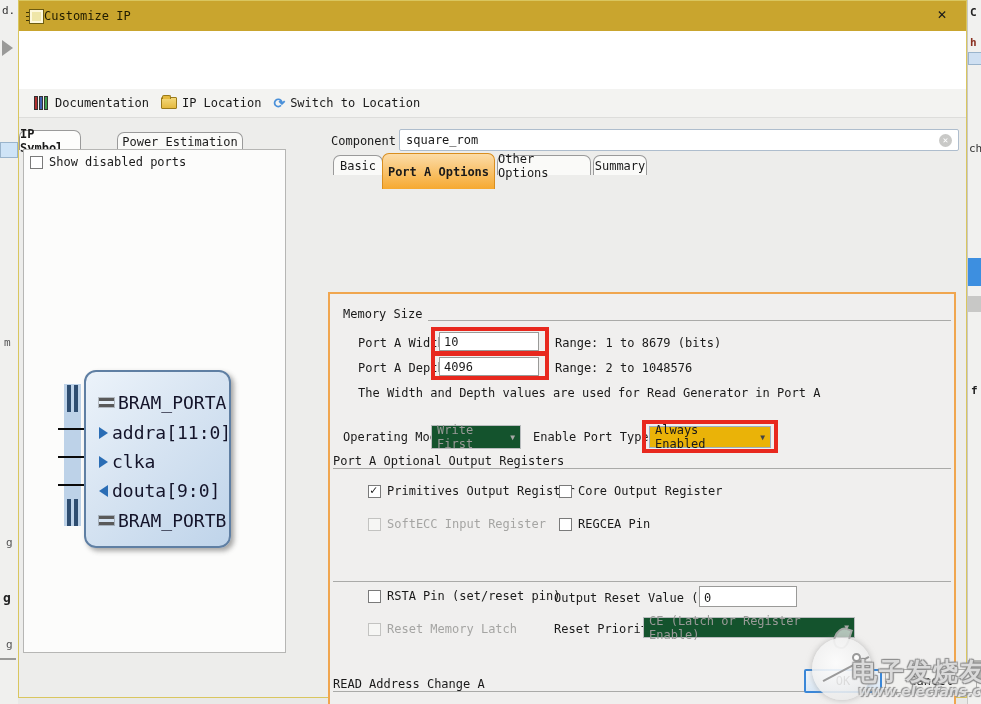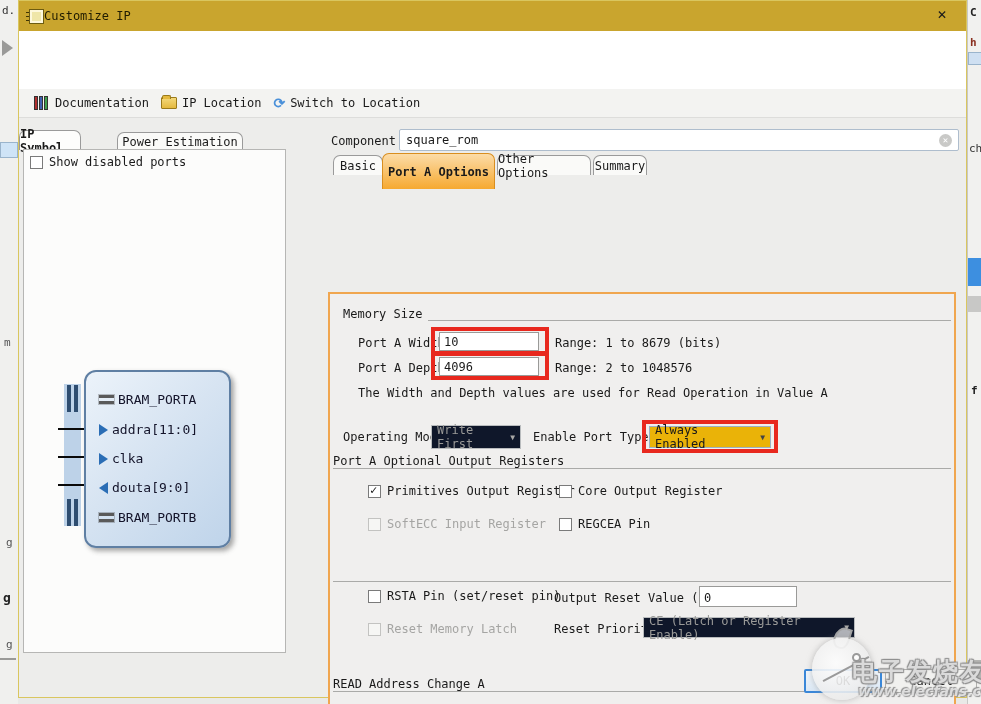--- a/index.html
+++ b/index.html
@@ -36,37 +36,37 @@
   .cb { width:13px; height:13px; background:#fff; border:1px solid #7a7a7a; position:relative; flex:none; }
   .cb .mark { position:absolute; left:1px; top:-3px; font-size:12px; font-weight:bold; color:#111; }
   .cb.disabled { border-color:#c3c3c1; background:#f6f6f4; }
   .lab-dis { color:#a5a5a3; }
 
   
   .bram-box { left:64px; top:368px; width:147px; height:178px; border:2px solid #5f7fa3; border-radius:12px; background:linear-gradient(135deg,#ecf3fa 0%,#d7e4f2 45%,#bfd4ea 100%); box-shadow:3px 3px 5px rgba(60,60,60,0.45); }
   .pin-bar { position:absolute; width:4px; height:27px; background:#2e4d70; }
   .stub { position:absolute; width:26px; height:2px; background:#0a0a0a; }
   .trunk { position:absolute; width:17px; background:#bdd2e8; }
-  .prow { position:absolute; left:13px; display:flex; align-items:center; gap:4px; font-size:13px; color:#14142a; white-space:nowrap; }
+  .prow { position:absolute; left:13px; display:flex; align-items:center; gap:4px; font-size:18px; color:#14142a; white-space:nowrap; }
   .busic { width:15px; height:9px; border-top:3px solid #5a5a5a; border-bottom:3px solid #5a5a5a; box-shadow:0 0 0 1px rgba(30,30,30,0.25); flex:none; }
   .tri-r { width:0; height:0; border-left:9px solid #2a6db5; border-top:6px solid transparent; border-bottom:6px solid transparent; flex:none; }
   .tri-l { width:0; height:0; border-right:9px solid #2a6db5; border-top:6px solid transparent; border-bottom:6px solid transparent; flex:none; }
 
   
   .cn-input { left:380px; top:128px; width:560px; height:22px; background:#fff; border:1px solid #aebdcd; border-radius:2px; display:flex; align-items:center; padding:0 6px; }
   .clear-ic { position:absolute; right:6px; top:4px; width:13px; height:13px; border-radius:50%; background:#c9c9c7; color:#fff; font-size:9px; line-height:13px; text-align:center; cursor:pointer; }
 
   .opanel { left:309px; top:174px; width:628px; height:476px; background:#f0efee; border:2px solid #f0a64f; }
   .sect { position:absolute; font-size:12px; color:#1a1a1a; background:#f0efee; padding-right:6px; z-index:2; }
   .rule { position:absolute; height:1px; background:#aaaaa8; }
   .flabel { position:absolute; font-size:12px; white-space:nowrap; }
   .fin { position:absolute; background:#fff; border:1px solid #9a9a98; font-size:12px; padding:1px 4px; display:flex; align-items:flex-end; }
   .dd { position:absolute; background:#eab308; border:1px solid #9eb0c2; font-size:12px; display:flex; align-items:center; padding:0 5px; }
   .dd .arr { margin-left:auto; font-size:8px; color:#444; padding-left:6px; }
-  .dd.disabled { background:#0f172a; color:#9a9a98; border-color:#b9bcbe; }
+  .dd.disabled { background:#14532d; color:#9a9a98; border-color:#b9bcbe; }
   .dd.disabled .arr { color:#a8a8a6; }
   .redbox { position:absolute; border:4px solid #e8281e; z-index:5; pointer-events:none; }
 
   .btn { position:absolute; height:24px; display:flex; align-items:center; justify-content:center; font-size:12px; cursor:pointer; }
   .btn-ok { left:785px; top:668px; width:78px; background:linear-gradient(#f2f7fc,#dbe8f5); border:2px solid #3a87d8; border-radius:2px; }
   .btn-cancel { left:866px; top:668px; width:92px; background:#f1f1ef; border:1px solid #b0b0ae; border-radius:2px;text-align:center; }
 
   
   .wm { z-index:9; pointer-events:none; }
   .wm-circle { position:absolute; left:812px; top:638px; width:60px; height:62px; border-radius:50%; background:radial-gradient(circle at 40% 40%, rgba(252,252,252,0.92), rgba(228,228,228,0.85)); box-shadow:0 0 6px rgba(150,150,150,0.6); }
@@ -216,21 +216,21 @@
         <span>10</span>
       </div>
       <span class="flabel" style="left:225px;top:42px">Range: 1 to 8679 (bits)</span>
 
       <span class="flabel" style="left:28px;top:67px">Port A Depth</span>
       <div class="fin" style="left:109px;top:63px;width:100px;height:19px">
         <span>4096</span>
       </div>
       <span class="flabel" style="left:225px;top:67px">Range: 2 to 1048576</span>
 
-      <span class="flabel" style="left:28px;top:92px">The Width and Depth values are used for Read Operation in Value A</span>
+      <span class="flabel" style="left:28px;top:92px">The Width and Depth values are used for Read Generator in Port A</span>
 
       <div class="redbox" style="left:101px;top:33px;width:118px;height:28px"></div>
       <div class="redbox" style="left:101px;top:58px;width:118px;height:28px"></div>
 
       <span class="flabel" style="left:13px;top:136px">Operating Mode</span>
       <div class="dd disabled" style="left:101px;top:131px;width:90px;height:24px">
         <span>Write First</span>
         <span class="arr">▼</span>
       </div>
       <span class="flabel" style="left:203px;top:136px">Enable Port Type</span>

